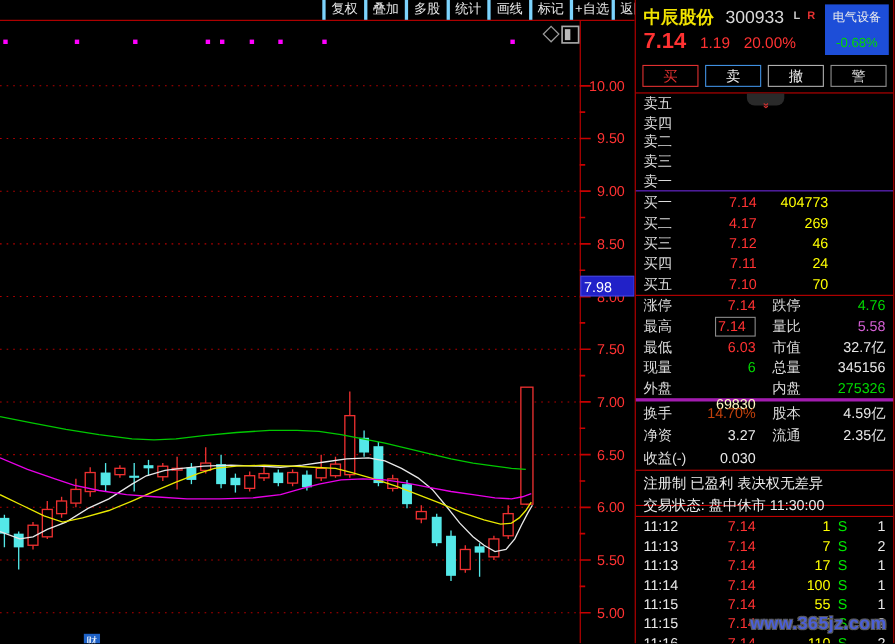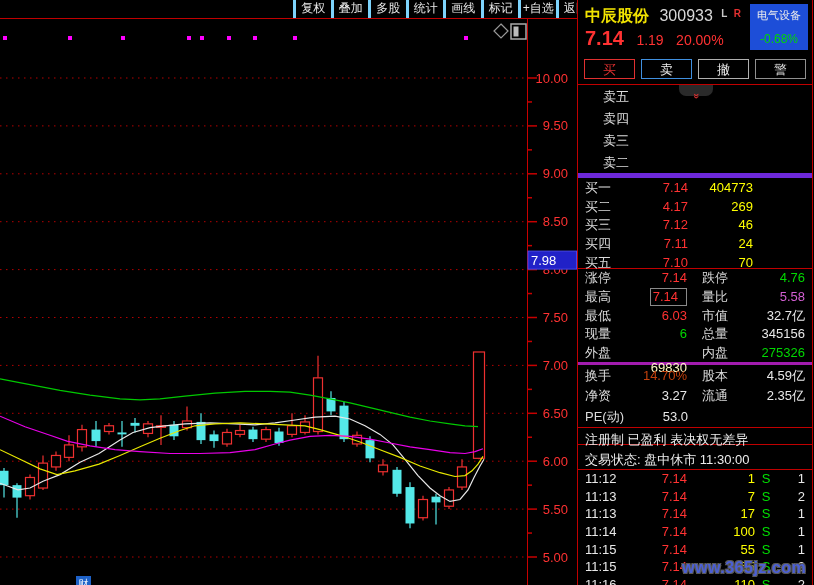--- a/index.html
+++ b/index.html
@@ -38,40 +38,40 @@
   .t-btn.sell{border:1px solid #4090e0;color:#ececec;}
   .t-btn.cancel{border:1px solid #b0b0b0;color:#ececec;}
   .t-btn.alert{border:1px solid #909090;color:#d8d8d8;}
 
   #collapse-handle{position:absolute;left:101px;top:85px;width:34px;height:11px;background:#2a2a2a;
     border-radius:0 0 7px 7px;text-align:center;z-index:5;}
   #collapse-handle span{display:inline-block;color:#d03030;font-size:10px;font-weight:bold;transform:rotate(90deg);line-height:10px;}
 
   #orderbook{position:absolute;left:0;top:84px;width:100%;height:185px;border-top:1px solid #c00000;border-bottom:1px solid #c00000;box-sizing:border-box;}
   #asks,#bids{display:flex;flex-direction:column;justify-content:space-around;}
-  #asks{height:88px;border-bottom:5px solid #6d28d9;text-align:right;}
+  #asks{height:88px;border-bottom:1px solid #6d28d9;}
   #bids{height:94px;}
   .ob-row{display:flex;height:17px;line-height:17px;font-size:13px;}
   .ob-label{width:44px;padding-left:7px;color:#dcdcdc;}
   .ob-price{width:59px;text-align:right;color:#ff3232;}
   .ob-vol{flex:1;text-align:right;padding-right:59px;color:#ffff00;}
 
   #stats1{position:absolute;left:0;top:269px;width:100%;height:96px;border-bottom:3px solid #a21caf;box-sizing:border-box;
     display:flex;flex-direction:column;justify-content:space-between;}
   #stats2{position:absolute;left:0;top:366px;width:100%;height:62px;border-bottom:1px solid #c00000;box-sizing:border-box;
     display:flex;flex-direction:column;justify-content:space-around;}
   .st-row{display:flex;height:18px;line-height:18px;font-size:13px;}
   .st-cell{display:flex;width:50%;}
   .st-label{padding-left:7px;color:#dcdcdc;white-space:nowrap;}
   .st-val{flex:1;text-align:right;white-space:nowrap;}
   .st-cell.left .st-val{padding-right:8px;}
   .st-cell.right .st-val{padding-right:7px;}
   .st-val.boxed{flex:0 0 auto;margin-left:auto;border:1px solid #8a8a8a;line-height:15px;padding:0 2px;margin-right:8px;}
 
-  #reg-row{position:absolute;left:0;top:429px;width:100%;height:16px;line-height:21px;color:#ececec;font-size:13px;
+  #reg-row{position:absolute;left:0;top:429px;width:100%;height:31px;line-height:21px;color:#ececec;font-size:13px;
     padding-left:7px;box-sizing:border-box;border-bottom:1px solid #c00000;white-space:nowrap;}
   #status-row{position:absolute;left:0;top:451px;width:100%;height:19px;line-height:18px;color:#ececec;font-size:13px;
     padding-left:7px;box-sizing:border-box;border-bottom:1px solid #c00000;white-space:nowrap;}
 
   #trades{position:absolute;left:0;top:470px;width:100%;height:115px;overflow:hidden;}
   .tr-row{display:flex;height:17.7px;line-height:17.7px;font-size:13px;}
   .tr-time{width:44px;padding-left:7px;color:#e8e8e8;}
   .tr-price{width:58px;text-align:right;color:#ff3232;}
   .tr-vol{flex:1;text-align:right;color:#ffff00;}
   .tr-side{width:22px;text-align:center;color:#00e000;}
@@ -273,26 +273,31 @@
             <span class="ob-label">卖五</span>
             <span class="ob-price"></span>
             <span class="ob-vol"></span>
           </div>
           <div class="ob-row">
             <span class="ob-label">卖四</span>
             <span class="ob-price"></span>
             <span class="ob-vol"></span>
           </div>
           <div class="ob-row">
+            <span class="ob-label">卖二</span>
+            <span class="ob-price"></span>
+            <span class="ob-vol"></span>
+          </div>
+          <div class="ob-row">
             <span class="ob-label">卖三</span>
             <span class="ob-price"></span>
             <span class="ob-vol"></span>
           </div>
           <div class="ob-row">
-            <span class="ob-label">卖二</span>
+            <span class="ob-label">卖一</span>
             <span class="ob-price"></span>
             <span class="ob-vol"></span>
           </div>
         </div>
       <div id="bids">
           <div class="ob-row">
             <span class="ob-label">买一</span>
             <span class="ob-price">7.14</span>
             <span class="ob-vol">404773</span>
           </div>
@@ -386,23 +391,23 @@
           <div class="st-cell left">
             <span class="st-label">净资</span>
             <span class="st-val" style="color: rgb(232, 232, 232);">3.27</span>
           </div>
           <div class="st-cell right">
             <span class="st-label">流通</span>
             <span class="st-val" style="color: rgb(232, 232, 232);">2.35亿</span>
           </div>
         </div>
         <div class="st-row">
-          <div class="st-cell right">
-            <span class="st-label">PE(动)</span>
-            <span class="st-val" style="color: rgb(232, 232, 232);">53.0</span>
+          <div class="st-cell left">
+            <span class="st-label">收益(-)</span>
+            <span class="st-val" style="color: rgb(232, 232, 232);">0.030</span>
           </div>
         </div>
       </div>
 
     <div id="reg-row">注册制 已盈利 表决权无差异</div>
     <div id="status-row">交易状态: 盘中休市 11:30:00</div>
 
     <div id="trades">
         <div class="tr-row">
           <span class="tr-time">11:12</span>

